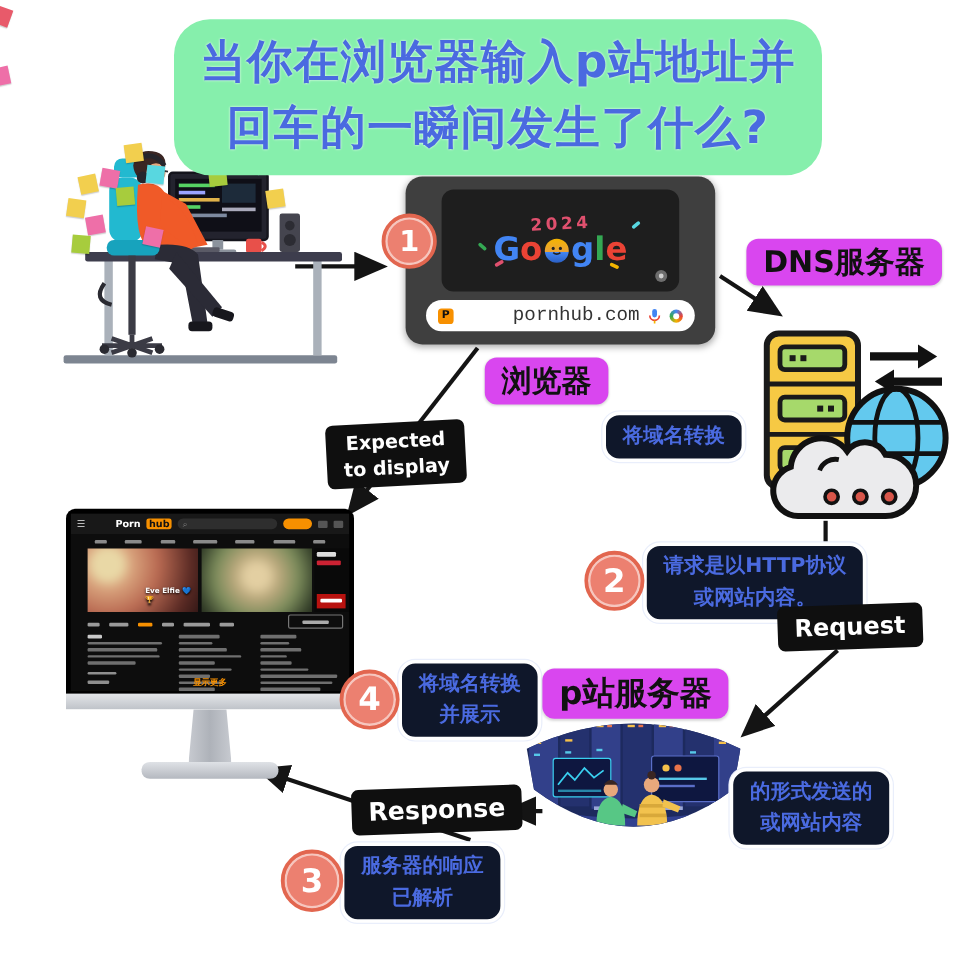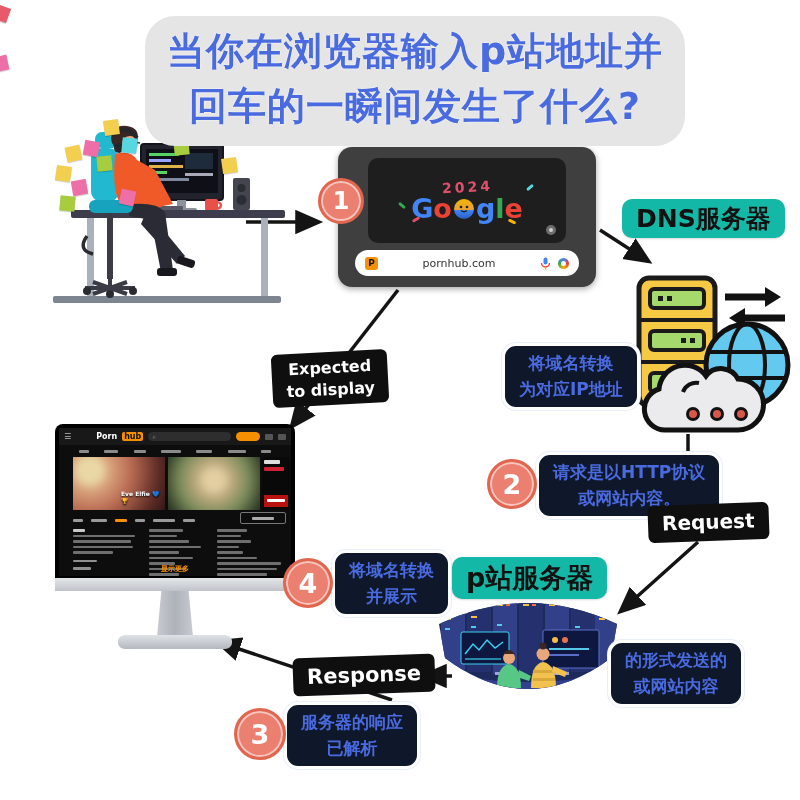--- a/index.html
+++ b/index.html
@@ -1,25 +1,25 @@
 <!DOCTYPE html>
 <html><head>
 <meta charset="utf-8">
 <style>
   html,body{margin:0;padding:0;background:#fff;}
   #canvas{position:relative;width:800px;height:800px;background:#ffffff;overflow:hidden;
           font-family:"DejaVu Sans","Liberation Sans",sans-serif;}
   .abs{position:absolute;}
   
-  .title-bubble{left:145px;top:16px;width:540px;padding:8px 0 12px 0;background:#e5e5e5;
+  .title-bubble{left:145px;top:16px;width:540px;padding:8px 0 12px 0;background:#86efac;
     border-radius:30px;text-align:center;}
   .title-line{font-size:38px;font-weight:900;color:#4a6ae0;letter-spacing:1px;line-height:1.45;
     text-shadow:0 0 2px #ffffff;}
   
-  .ylabel{background:#14b8a6;border-radius:10px;padding:3px 14px;font-weight:900;color:#111;
+  .ylabel{background:#d946ef;border-radius:10px;padding:3px 14px;font-weight:900;color:#111;
     white-space:nowrap;box-shadow:0 1px 2px rgba(0,0,0,.15);}
   
   .bubble{background:#0f172a;color:#4a6ae0;font-weight:700;font-size:17px;line-height:1.5;
     padding:5px 14px;border-radius:14px;text-align:center;border:3px solid #fff;
     box-shadow:0 0 0 1px #e9eefb;white-space:nowrap;}
   
   .tag{background:#0f0f0f;color:#fff;font-weight:700;font-size:18px;padding:5px 14px;
     border-radius:6px;text-align:center;line-height:1.35;white-space:nowrap;}
   
   .num{width:44px;height:44px;border-radius:50%;background:#ec8070;border:3px solid #e2664f;
@@ -33,21 +33,21 @@
   .doodle-year{font-size:14px;font-weight:700;letter-spacing:3px;transform:rotate(-3deg);}
   .doodle-logo{font-size:27px;font-weight:700;display:flex;align-items:center;line-height:1;}
   .confetti{width:8px;height:3px;border-radius:2px;}
   .cam{right:10px;bottom:8px;width:10px;height:10px;border-radius:50%;background:#6d6d6d;
     display:flex;align-items:center;justify-content:center;}
   .cam i{width:4px;height:4px;border-radius:50%;background:#cfcfcf;}
   .searchbar{left:17px;top:103px;width:224px;height:26px;background:#fff;border-radius:13px;
     display:flex;align-items:center;padding:0 10px;box-sizing:border-box;gap:7px;}
   .ph-fav{width:13px;height:13px;background:#f79000;border-radius:3px;color:#111;font-size:9px;
     font-weight:900;display:flex;align-items:center;justify-content:center;}
-  .search-url{font-size:11px;color:#333;flex:1;text-align:center;}
+  .search-url{font-size:16px;color:#333;flex:1;text-align:right;font-family:Liberation Mono, monospace;}
   .lens{width:11px;height:11px;border-radius:50%;
     background:conic-gradient(#4285F4,#EA4335,#F4B400,#34A853,#4285F4);position:relative;}
   .lens i{position:absolute;inset:3px;background:#fff;border-radius:50%;}
   
   .monitor-screen{left:55px;top:424px;width:240px;height:156px;background:#000;
     border-radius:8px 8px 0 0;padding:4px;box-sizing:border-box;}
   .site{position:relative;width:232px;height:148px;background:#0d0d0d;overflow:hidden;}
   .site-header{position:absolute;left:0;top:0;right:0;height:17px;background:#181818;
     display:flex;align-items:center;gap:5px;padding:0 5px;}
   .burger{color:#bbb;font-size:8px;}
@@ -237,20 +237,21 @@
         <line x1="5.5" y1="10" x2="5.5" y2="12.5" stroke="#F4B400" stroke-width="1.4"></line>
       </svg>
       <span class="lens">
           <i></i>
         </span>
     </div>
   </div>
 
   <div class="abs num" style="left:318px;top:178px;width:40px;height:40px;font-size:24px;z-index:3">1</div>
 
+  <div class="abs ylabel" style="left:404px;top:298px;font-size:25px;z-index:3">浏览器</div>
 
   <div class="abs ylabel" style="left:622px;top:199px;font-size:25px;z-index:3">DNS服务器</div>
 
   <div class="abs" style="left:625px;top:270px;z-index:2">
     <svg width="170" height="170" viewBox="0 0 170 170">
 
       <rect x="14" y="8" width="76" height="128" rx="10" fill="#f6c944" stroke="#1a1a1a" stroke-width="5"></rect>
       <line x1="14" y1="50" x2="90" y2="50" stroke="#1a1a1a" stroke-width="4"></line>
       <line x1="14" y1="92" x2="90" y2="92" stroke="#1a1a1a" stroke-width="4"></line>
       <rect x="25" y="19" width="54" height="19" rx="4" fill="#a6d96b" stroke="#1a1a1a" stroke-width="4"></rect>
@@ -274,21 +275,20 @@
       <path d="M40,160 a21,21 0 0 1 -6,-41 a26,26 0 0 1 47,-13 a19,19 0 0 1 32,3 a18,18 0 0 1 0,51 z" fill="#ebebed" stroke="#111" stroke-width="5"></path>
       <path d="M58,122 a14,14 0 0 1 16,-9" stroke="#111" stroke-width="4" fill="none"></path>
       <circle cx="68" cy="144" r="5.5" fill="#d8564a" stroke="#111" stroke-width="3"></circle>
       <circle cx="92" cy="144" r="5.5" fill="#d8564a" stroke="#111" stroke-width="3"></circle>
       <circle cx="116" cy="144" r="5.5" fill="#d8564a" stroke="#111" stroke-width="3"></circle>
     </svg>
   </div>
 
   <div class="abs bubble" style="left:502px;top:343px;z-index:2">
     <div>将域名转换</div>
-    <div>为对应IP地址</div>
   </div>
 
   <div class="abs tag" style="left:272px;top:352px;font-size:16px;transform:rotate(-3deg);z-index:3">
     <div>Expected</div>
     <div>to display</div>
   </div>
 
   <div class="abs num" style="left:487px;top:459px;z-index:3">2</div>
   <div class="abs bubble" style="left:536px;top:452px;z-index:2">
     <div>请求是以HTTP协议</div>

